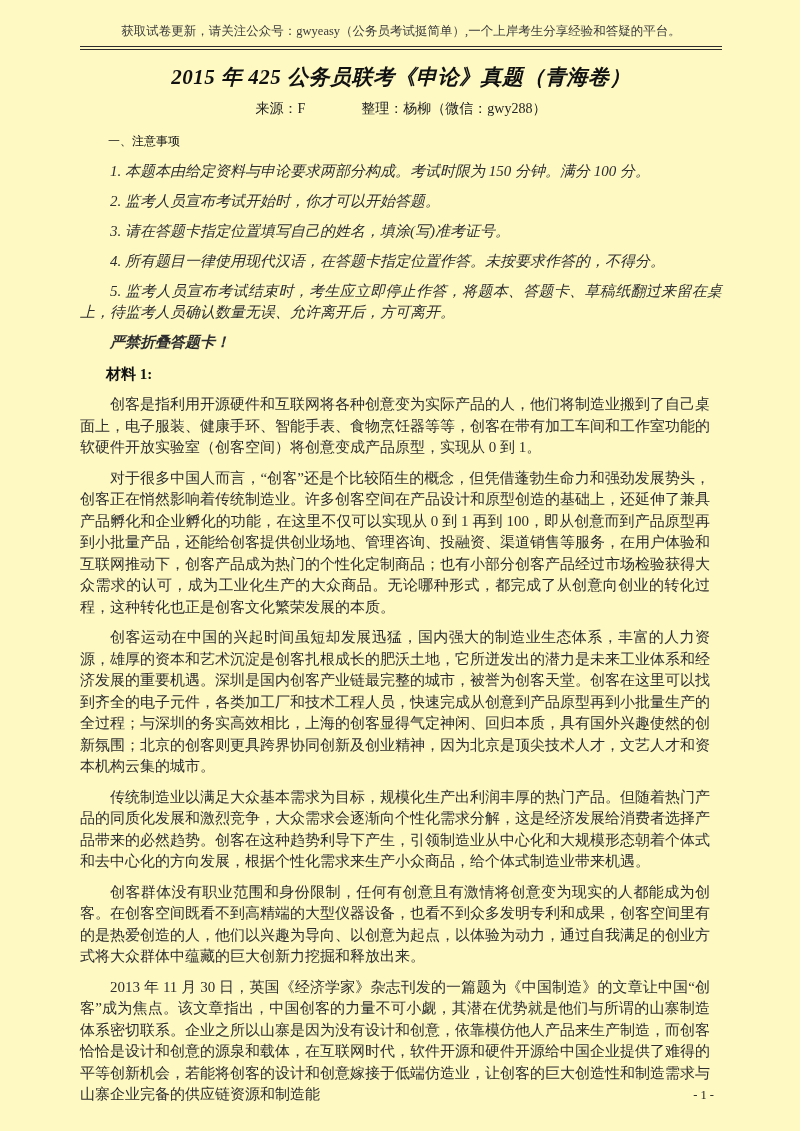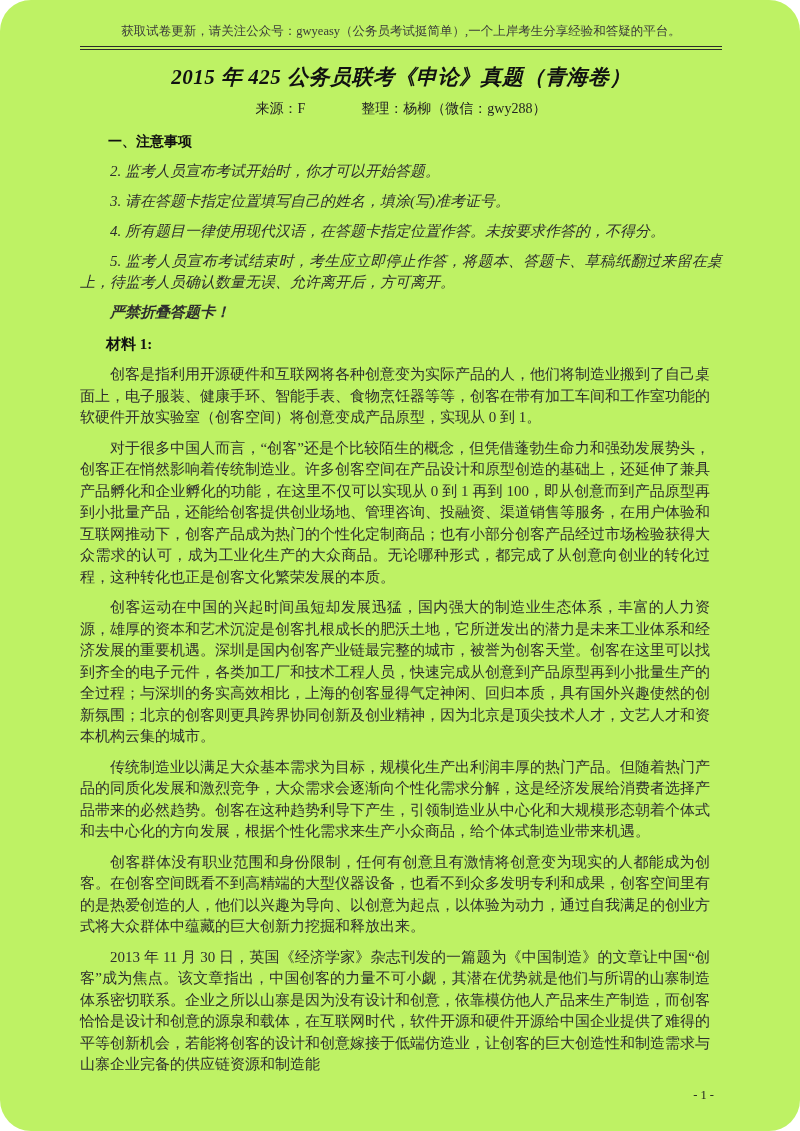--- a/index.html
+++ b/index.html
@@ -5,27 +5,26 @@
   html, body {
     margin: 0;
     padding: 0;
     background: #ffffff;
   }
   .page {
     position: relative;
     width: 800px;
     height: 1131px;
     margin: 0 auto;
-    background: #bef264;
+    background: #fef9c3;
     box-sizing: border-box;
     padding: 22px 78px 0 80px;
     font-family: "Liberation Serif", "DejaVu Serif", serif;
     color: #2b2b2b;
     overflow: hidden;
-    border-radius: 31px;
   }
   .notice-bar {
     font-size: 12.5px;
     line-height: 1.5;
     color: #3a3a3a;
     text-align: center;
     padding-bottom: 5px;
     border-bottom: 4px double #2b2b2b;
   }
   .doc-title {
@@ -44,22 +43,22 @@
     color: #222;
     text-align: center;
   }
   .source-line .editor {
     margin-left: 56px;
   }
   .sec-heading {
     margin: 13px 0 0 0;
     padding-left: 28px;
     font-family: "Liberation Sans", "DejaVu Sans", sans-serif;
-    font-size: 14px;
-    font-weight: bold;
+    font-size: 12px;
+    font-weight: normal;
     color: #111;
     line-height: 21px;
   }
   .notice-item {
     margin: 9px 0 0 0;
     font-size: 15px;
     line-height: 21px;
     text-indent: 2em;
     text-align: justify;
     font-style: italic;
@@ -101,20 +100,21 @@
   <div class="notice-bar">获取试卷更新，请关注公众号：gwyeasy（公务员考试挺简单）,一个上岸考生分享经验和答疑的平台。</div>
 
   <h1 class="doc-title">2015 年 425 公务员联考《申论》真题（青海卷）</h1>
 
   <div class="source-line">
     <span>来源：F</span><span class="editor">整理：杨柳（微信：gwy288）</span>
   </div>
 
   <div class="sec-heading">一、注意事项</div>
 
+  <p class="notice-item">1. 本题本由给定资料与申论要求两部分构成。考试时限为 150 分钟。满分 100 分。</p>
   <p class="notice-item">2. 监考人员宣布考试开始时，你才可以开始答题。</p>
   <p class="notice-item">3. 请在答题卡指定位置填写自己的姓名，填涂(写)准考证号。</p>
   <p class="notice-item">4. 所有题目一律使用现代汉语，在答题卡指定位置作答。未按要求作答的，不得分。</p>
   <p class="notice-item">5. 监考人员宣布考试结束时，考生应立即停止作答，将题本、答题卡、草稿纸翻过来留在桌上，待监考人员确认数量无误、允许离开后，方可离开。</p>
 
   <p class="notice-item warning">严禁折叠答题卡！</p>
 
 
   <div class="material-label">材料 1:</div>
 

